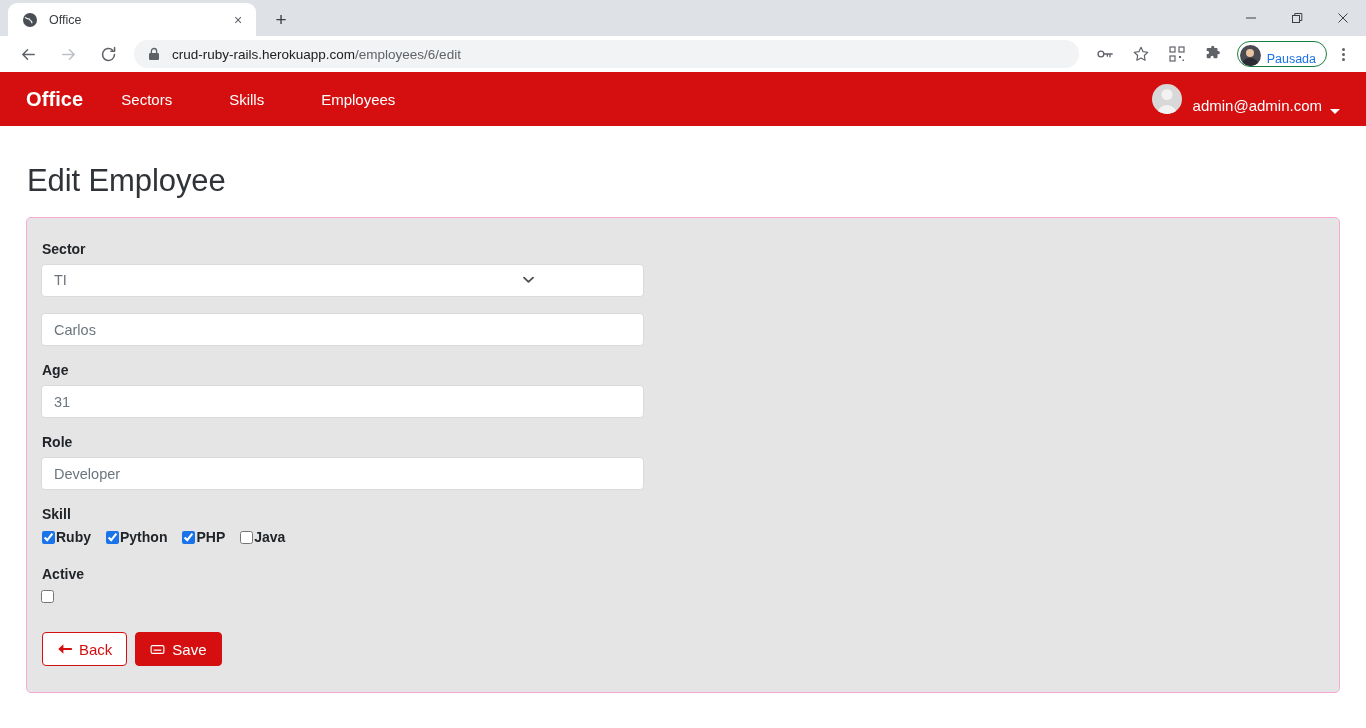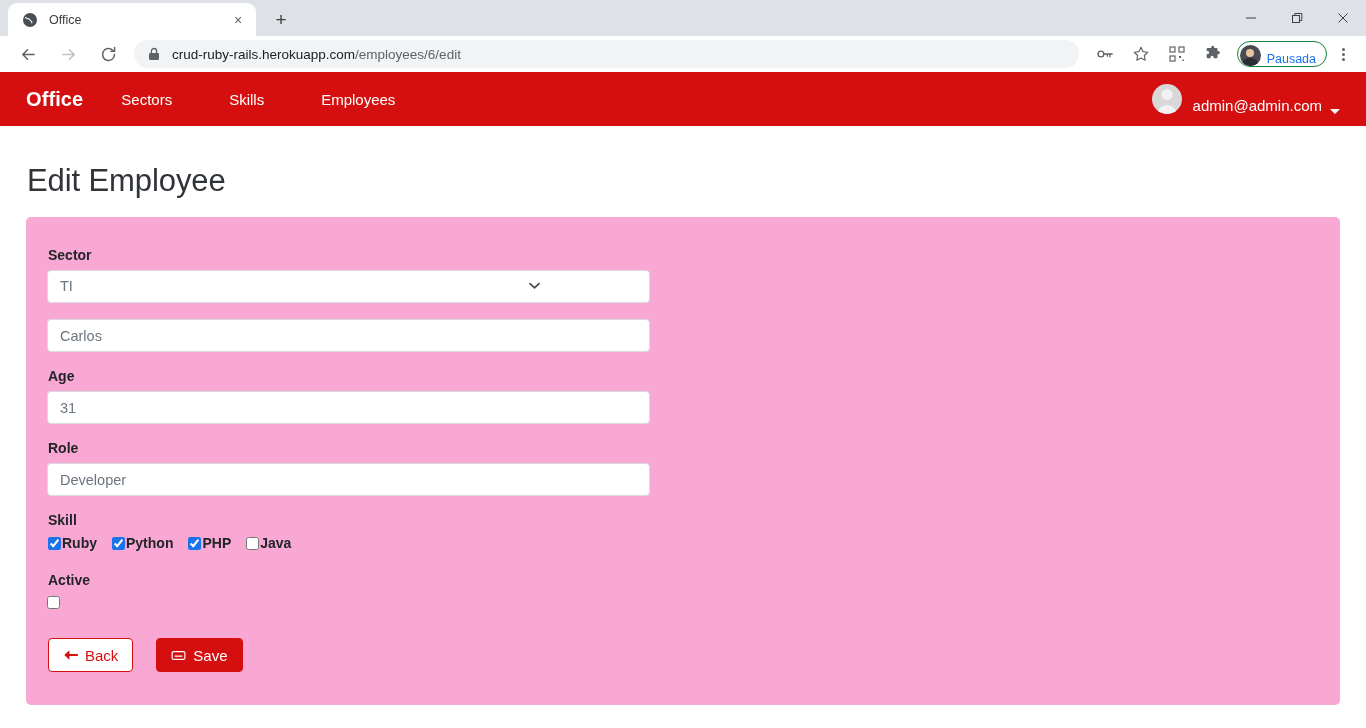--- a/index.html
+++ b/index.html
@@ -266,23 +266,23 @@
   }
   .page-title {
     font-size: 31px;
     color: #303438;
     font-weight: normal;
     margin: 0;
     padding: 37px 0 18px 1px;
     letter-spacing: -0.1px;
   }
   .card {
-    border: 7px solid #f9a8d4;
+    border: 1px solid #f9a8d4;
     border-radius: 5px;
-    background: #f9a8d4;
+    background: #e5e5e5;
     padding: 23px 14px 26px 14px;
     width: 1314px;
   }
   .form-group { margin-bottom: 0; }
   .form-label {
     display: block;
     font-size: 14px;
     font-weight: bold;
     color: #212529;
     margin: 0 0 7px 1px;
@@ -360,21 +360,21 @@
     border-radius: 4px;
     font-size: 15px;
     padding: 0 14px;
     white-space: nowrap;
     font-family: "Liberation Sans", sans-serif;
   }
   .btn-outline {
     border: 1px solid #d50f0f;
     background: #fff;
     color: #d50f0f;
-    margin-right: 23px;
+    margin-right: 8px;
   }
   .btn-solid {
     border: 1px solid #d50f0f;
     background: #d50f0f;
     color: #ffffff;
   }
   .btn .bi {
     display: inline-flex;
     align-items: center;
     margin-right: 7px;

